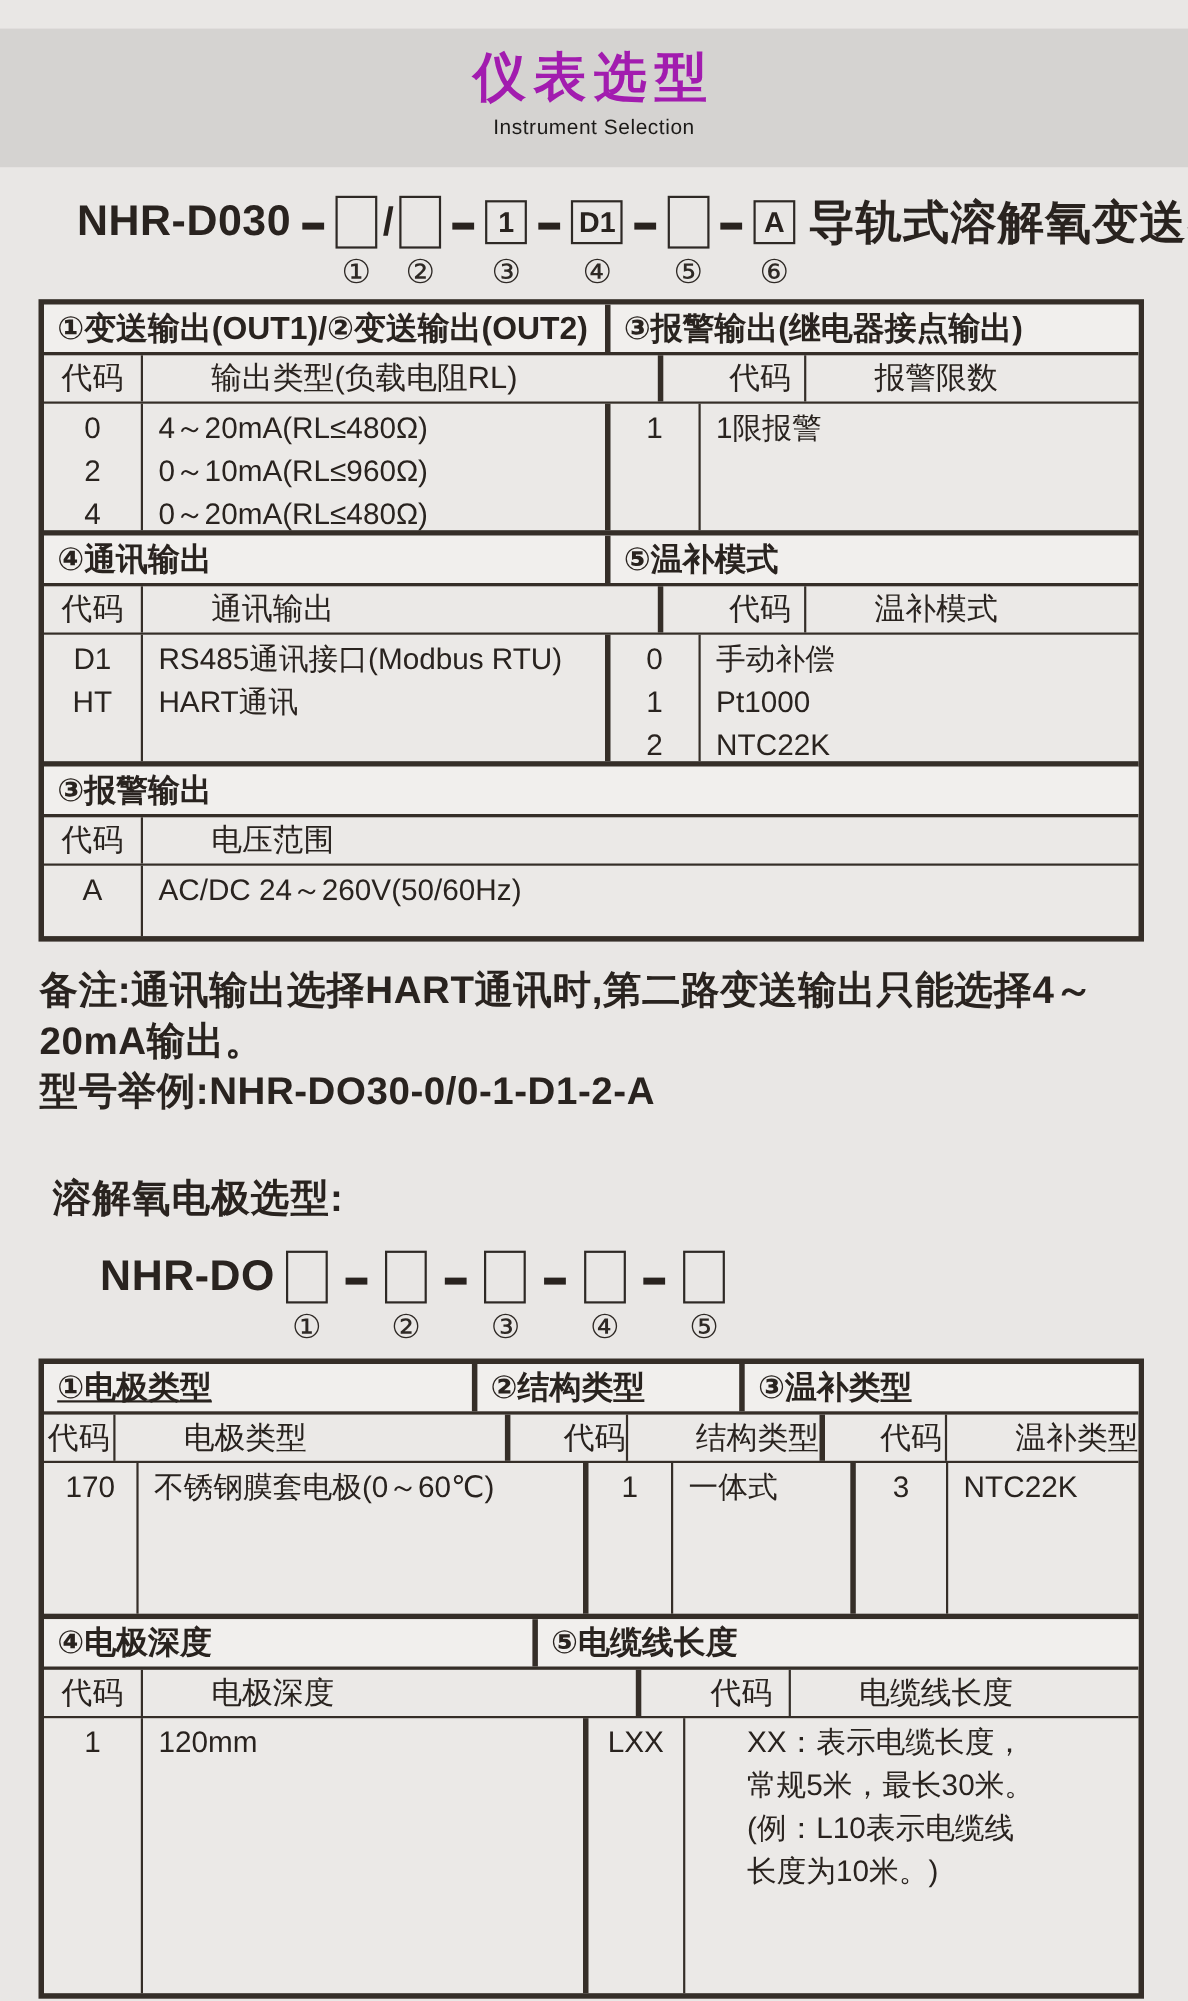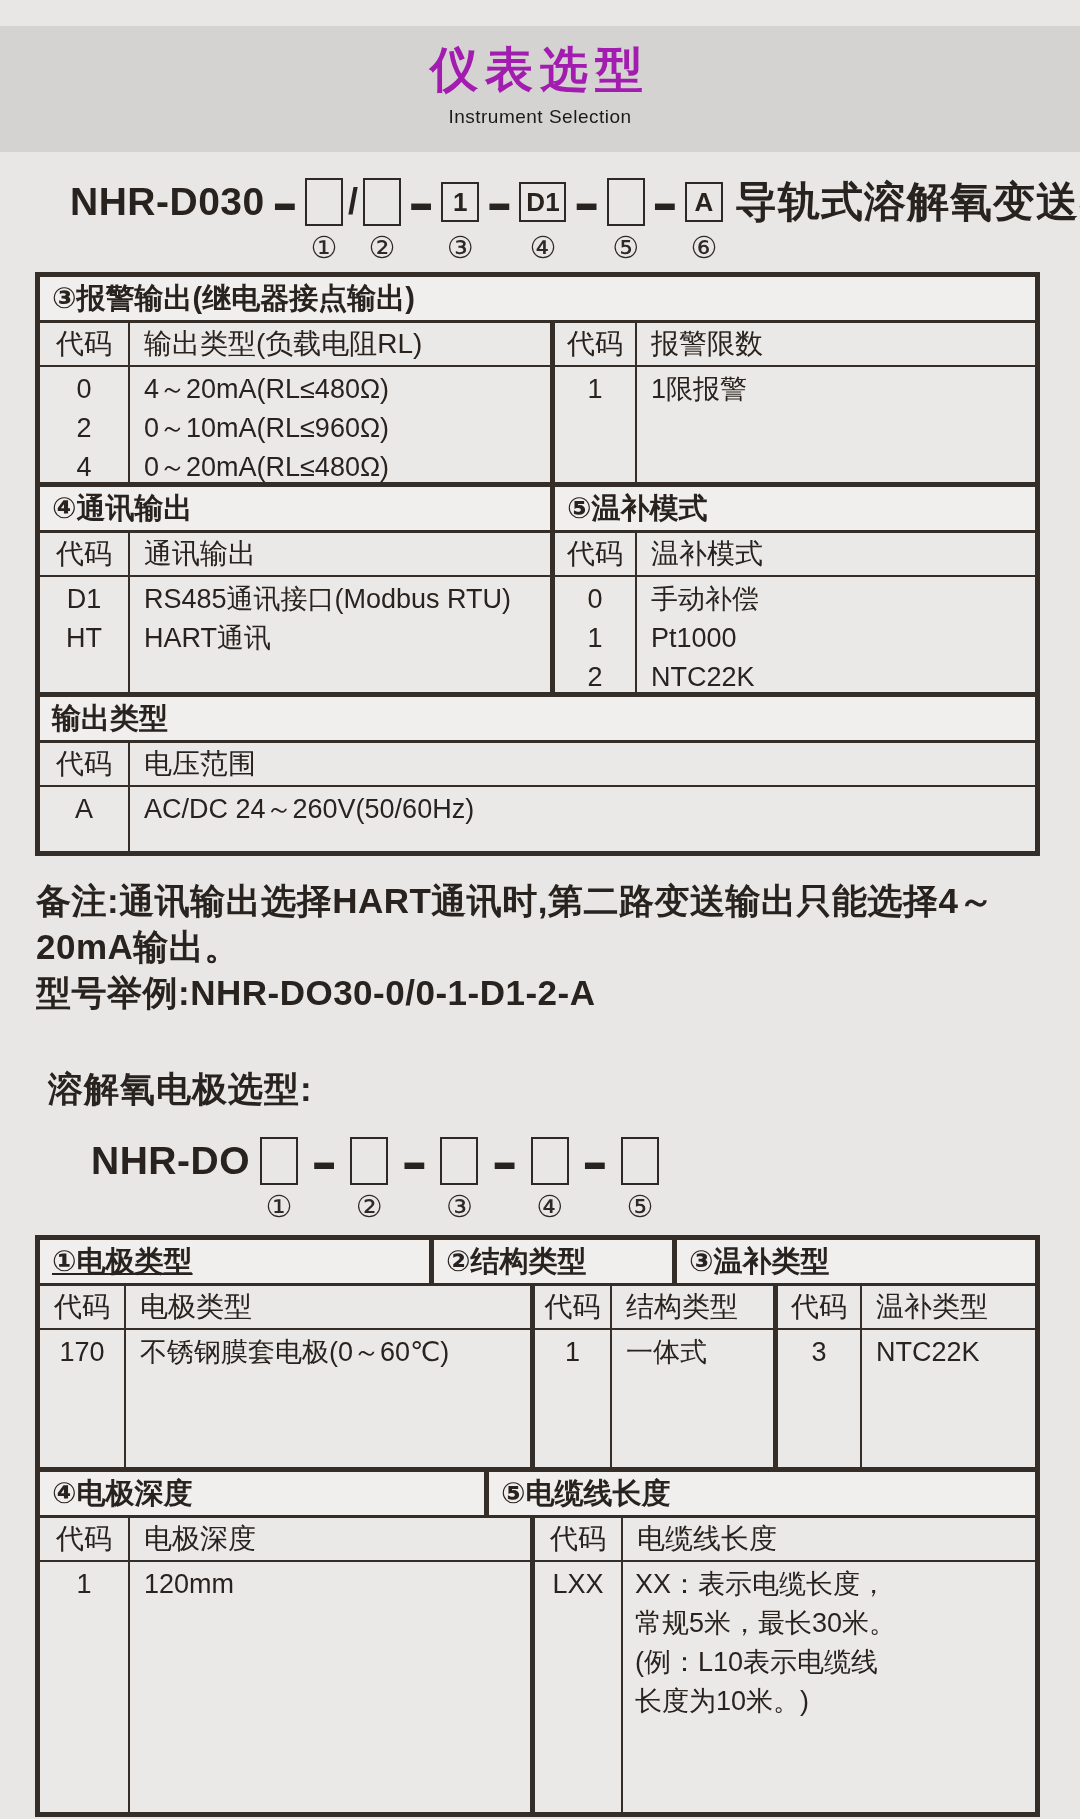--- a/index.html
+++ b/index.html
@@ -39,21 +39,21 @@
   .model-line.electrode-line{margin:24px 0 0 56px;}
   .model-line.electrode-line .m-dash{margin:0 15px;}
   .model-line.electrode-line .m-prefix{margin-right:10px;}
   
   .tbl{width:1005px;margin-left:35px;border:5px solid var(--bd);background:var(--cell);}
   .tbl1{margin-top:46px;}
   .tbl2{margin-top:50px;}
   .trow{display:flex;}
   .tc{display:flex;align-items:center;}
   .sechead{border-bottom:3px solid var(--bd);background:var(--cellhead);}
-  .colhead{border-bottom:2px solid var(--bd);}
+  .colhead{border-bottom:2px solid var(--bd);gap:48px;}
   .brow{border-bottom:5px solid var(--bd);}
   .brow-last{border-bottom:none;}
   .h-sec{height:46px;}
   .h-col{height:44px;}
   .h-b12{height:120px;}
   .h-b6{height:64px;}
   .h-eb-top{height:142px;}
   .h-eb-bot{height:250px;}
   .sec{font-size:29px;font-weight:bold;padding-left:12px;white-space:nowrap;}
   .code{justify-content:center;font-size:28px;}
@@ -80,21 +80,21 @@
   .ecode2{width:77px;border-right:2px solid var(--bd);}
   .etype2{width:166px;border-right:5px solid var(--bd);}
   .ecode3{width:84px;border-right:2px solid var(--bd);}
   .etype3{flex:1;}
   .e4sec{width:449px;border-right:5px solid var(--bd);text-align:right;}
   .e5sec{flex:1;}
   .ecode4{width:90px;border-right:2px solid var(--bd);}
   .etype4{width:405px;border-right:5px solid var(--bd);}
   .ecode5{width:88px;border-right:2px solid var(--bd);}
   .etype5{flex:1;}
-  .etype5.stack{padding-left:12px;}
+  .etype5.stack{padding-left:12px;margin-left:44px;}
   
   .notes{margin:22px 0 12px 36px;font-size:35px;font-weight:600;line-height:46px;letter-spacing:0.5px;}
   
   .electrode-title{margin:50px 0 0 48px;font-size:35px;font-weight:bold;letter-spacing:1px;}
 </style>
 </head>
 <body>
 
 <div class="page">
 
@@ -133,20 +133,21 @@
     <span class="m-dash">–</span>
     <span class="box-col">
       <span class="mbox filled">A</span>
       <span class="circ">⑥</span>
     </span>
     <span class="m-suffix">导轨式溶解氧变送器</span>
   </div>
 
   <div class="tbl tbl1">
     <div class="trow sechead h-sec">
+      <div class="tc sec lsec">①变送输出(OUT1)/②变送输出(OUT2)</div>
       <div class="tc sec rsec">③报警输出(继电器接点输出)</div>
     </div>
     <div class="trow colhead h-col">
       <div class="tc code lcode">代码</div>
       <div class="tc desc ltype">输出类型(负载电阻RL)</div>
       <div class="tc code rcode">代码</div>
       <div class="tc desc rtype">报警限数</div>
     </div>
     <div class="trow brow h-b12">
       <div class="tc lcode stack code-st">
@@ -192,21 +193,21 @@
         <div>2</div>
       </div>
       <div class="tc rtype stack desc-st">
         <div>手动补偿</div>
         <div>Pt1000</div>
         <div>NTC22K</div>
       </div>
     </div>
 
     <div class="trow sechead h-sec">
-      <div class="tc sec fullsec">输出类型</div>
+      <div class="tc sec fullsec">③报警输出</div>
     </div>
     <div class="trow colhead h-col">
       <div class="tc code lcode">代码</div>
       <div class="tc desc rest">电压范围</div>
     </div>
     <div class="trow brow-last h-b6">
       <div class="tc lcode stack code-st">
         <div>A</div>
       </div>
       <div class="tc rest stack desc-st">

